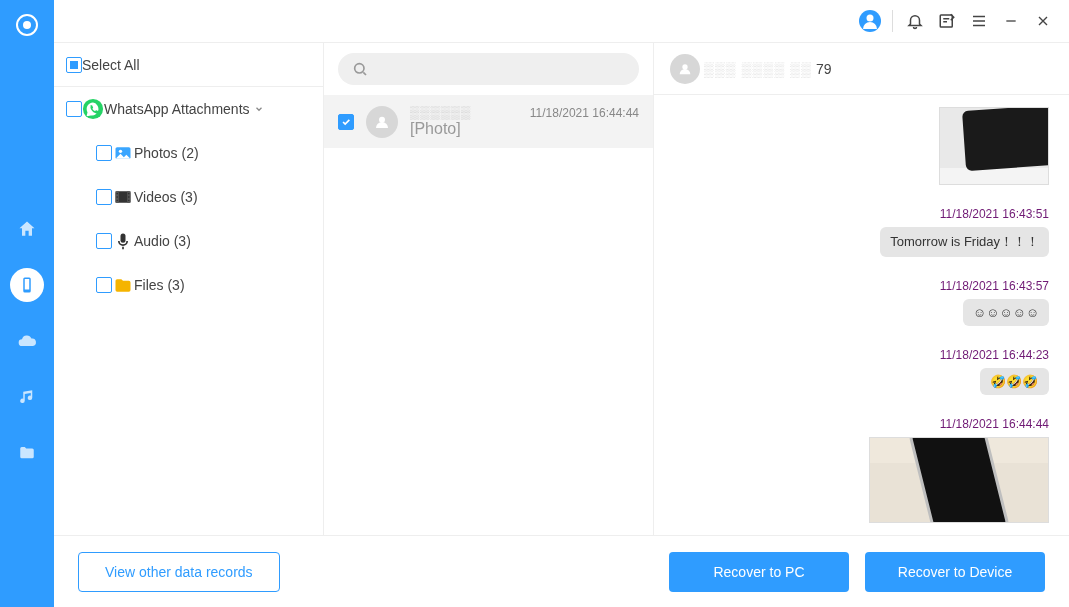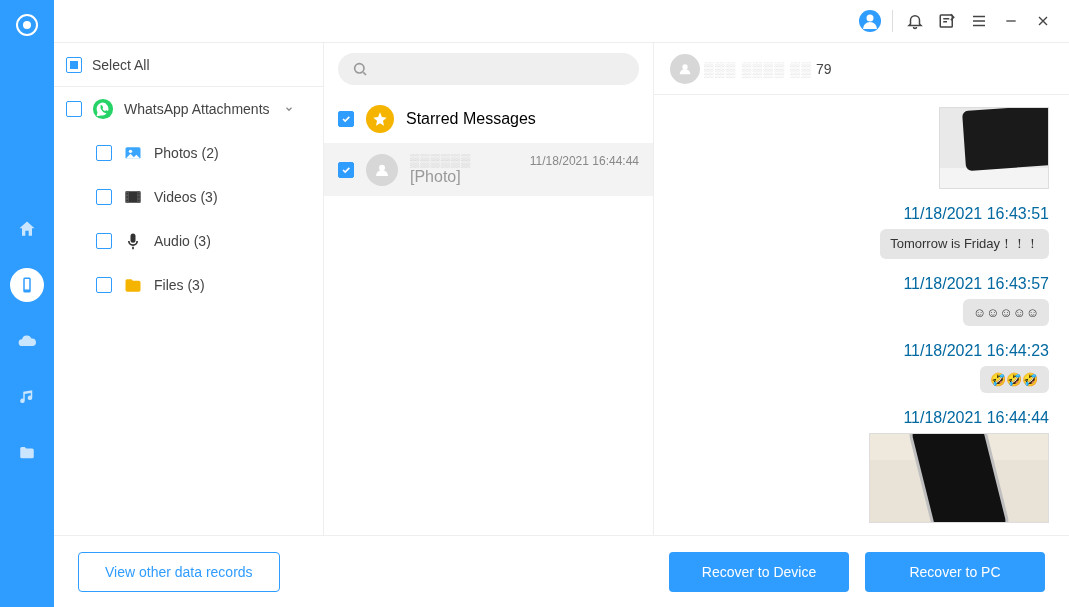--- a/index.html
+++ b/index.html
@@ -29,21 +29,21 @@
 .mainarea { grid-column:2; grid-row:2; display:flex; flex-direction:column; min-height:0; }
 
 .rail .ritem { margin: 0 0 22px 0; }
 .rail .ritem.first-gap { margin-top: 110px; }
 
 
 .content { flex:1; display:flex; min-height:0; border-top:1px solid #eee; }
 
 
 .colA { width: 270px; border-right: 1px solid #eee; background:#fff; overflow:auto; }
-.colA .row { display:flex; align-items:center; height:44px; padding: 0 12px; cursor:pointer; font-size:14px; color:#444; gap:10px; }
+.colA .row { display:flex; align-items:center; height:44px; padding: 0 12px; cursor:pointer; font-size:14px; color:#444; }
 .colA .row.selall { border-bottom:1px solid #eee; }
 .colA .row.active { background:#f3f3f3; }
 .colA .sub { padding-left: 42px; }
 .colA .chevd { margin-left:4px; color:#888; }
 .colA .cbx { width:16px; height:16px; border:1.5px solid #2f9cff; border-radius:2px; display:inline-flex; align-items:center; justify-content:center; flex-shrink:0; }
 .colA .cbx.chk { background:#2f9cff; color:#fff; }
 .colA .cbx.ind::after { content:""; width:8px; height:8px; background:#2f9cff; }
 .colA .caticon { width:22px; height:22px; display:inline-flex; align-items:center; justify-content:center; flex-shrink:0; }
 
 
@@ -63,21 +63,21 @@
 .colB .chatmeta .time { font-size:12px; color:#888; float:right; }
 .colB .row1 { display:flex; justify-content:space-between; align-items:center; }
 
 
 .colC { flex:1; background:#fff; display:flex; flex-direction:column; min-width:0; }
 .colC .chathead { height:52px; display:flex; align-items:center; padding:0 16px; gap:4px; border-bottom:1px solid #eee; }
 .colC .chathead .av { width:30px; height:30px; border-radius:50%; background:#d7d7d7; display:flex; align-items:center; justify-content:center; color:#fff; }
 .colC .chathead .ph { color:#ddd; letter-spacing:1px; font-size:14px; }
 .colC .chathead .suf { color:#444; font-size:14px; }
 .colC .msgs { flex:1; overflow:auto; padding: 12px 20px; display:flex; flex-direction:column; align-items:flex-end; gap:6px; }
-.colC .ts { font-size:16px; color:#0369a1; margin-top:10px; }
+.colC .ts { font-size:12px; color:#701a75; margin-top:16px; }
 .colC .bubble { background:#e5e5e5; border-radius:6px; padding:6px 10px; font-size:13px; color:#333; max-width:180px; text-align:center; }
 .colC .imgmsg { width:110px; height:100px; background:#e9e9e9; border:1px solid #ddd; position:relative; overflow:hidden; }
 .colC .imgmsg.wide { width:180px; height:110px; }
 .colC .imgmsg .kbd { position:absolute; right:-6px; top:0; width:90px; height:60px; background:#1a1a1a; border-radius:6px; transform:rotate(-4deg); }
 .colC .imgmsg .desk { position:absolute; left:0; top:60px; right:0; bottom:0; background:#f4f4f4; }
 .colC .imgmsg .phone { position:absolute; left:50%; top:50%; width:70px; height:120px; background:#111; border-radius:10px; transform:translate(-50%,-50%) rotate(-14deg); box-shadow:0 0 0 3px #bfbfbf; }
 .colC .imgmsg.wide .surface { position:absolute; inset:0; background:linear-gradient(#efe8dc 0 30%, #e9e2d6 30% 100%); }
 
 
 .footer { height:72px; display:flex; align-items:center; padding: 0 24px; gap:16px; border-top:1px solid #eee; }
@@ -250,33 +250,20 @@
           <div class="search">
             <span>
               <svg width="16" height="16" viewBox="0 0 24 24" fill="none" stroke="#999" stroke-width="2.5">
                   <circle cx="11" cy="11" r="7"></circle>
                   <path d="M21 21l-4-4"></path>
                 </svg>
             </span>
           </div>
         </div>
 
-        <div class="listitem">
-          <span class="cbx chk">
-            <svg class="check-sm" viewBox="0 0 24 24" fill="none" stroke="#fff" stroke-width="4">
-                <path d="M5 12l5 5L20 7"></path>
-              </svg>
-          </span>
-          <span class="staricon">
-            <svg width="16" height="16" viewBox="0 0 24 24" fill="#fff">
-                <path d="M12 2l2.9 6.9L22 10l-5.5 4.8L18 22l-6-3.6L6 22l1.5-7.2L2 10l7.1-1.1z"></path>
-              </svg>
-          </span>
-          <span>Starred Messages</span>
-        </div>
 
         <div class="listitem sel">
           <span class="cbx chk">
             <svg class="check-sm" viewBox="0 0 24 24" fill="none" stroke="#fff" stroke-width="4">
                 <path d="M5 12l5 5L20 7"></path>
               </svg>
           </span>
           <span class="chatavatar">
             <svg width="18" height="18" viewBox="0 0 24 24" fill="#fff">
                 <circle cx="12" cy="9" r="4"></circle>
@@ -327,18 +314,18 @@
           </div>
 
         </div>
       </div>
 
     </div>
 
     <div class="footer">
       <div class="btn outline">View other data records</div>
       <div class="fsp"></div>
+      <div class="btn solid">Recover to PC</div>
       <div class="btn solid">Recover to Device</div>
-      <div class="btn solid">Recover to PC</div>
     </div>
   </div>
 
 </div>
 
 </body></html>

